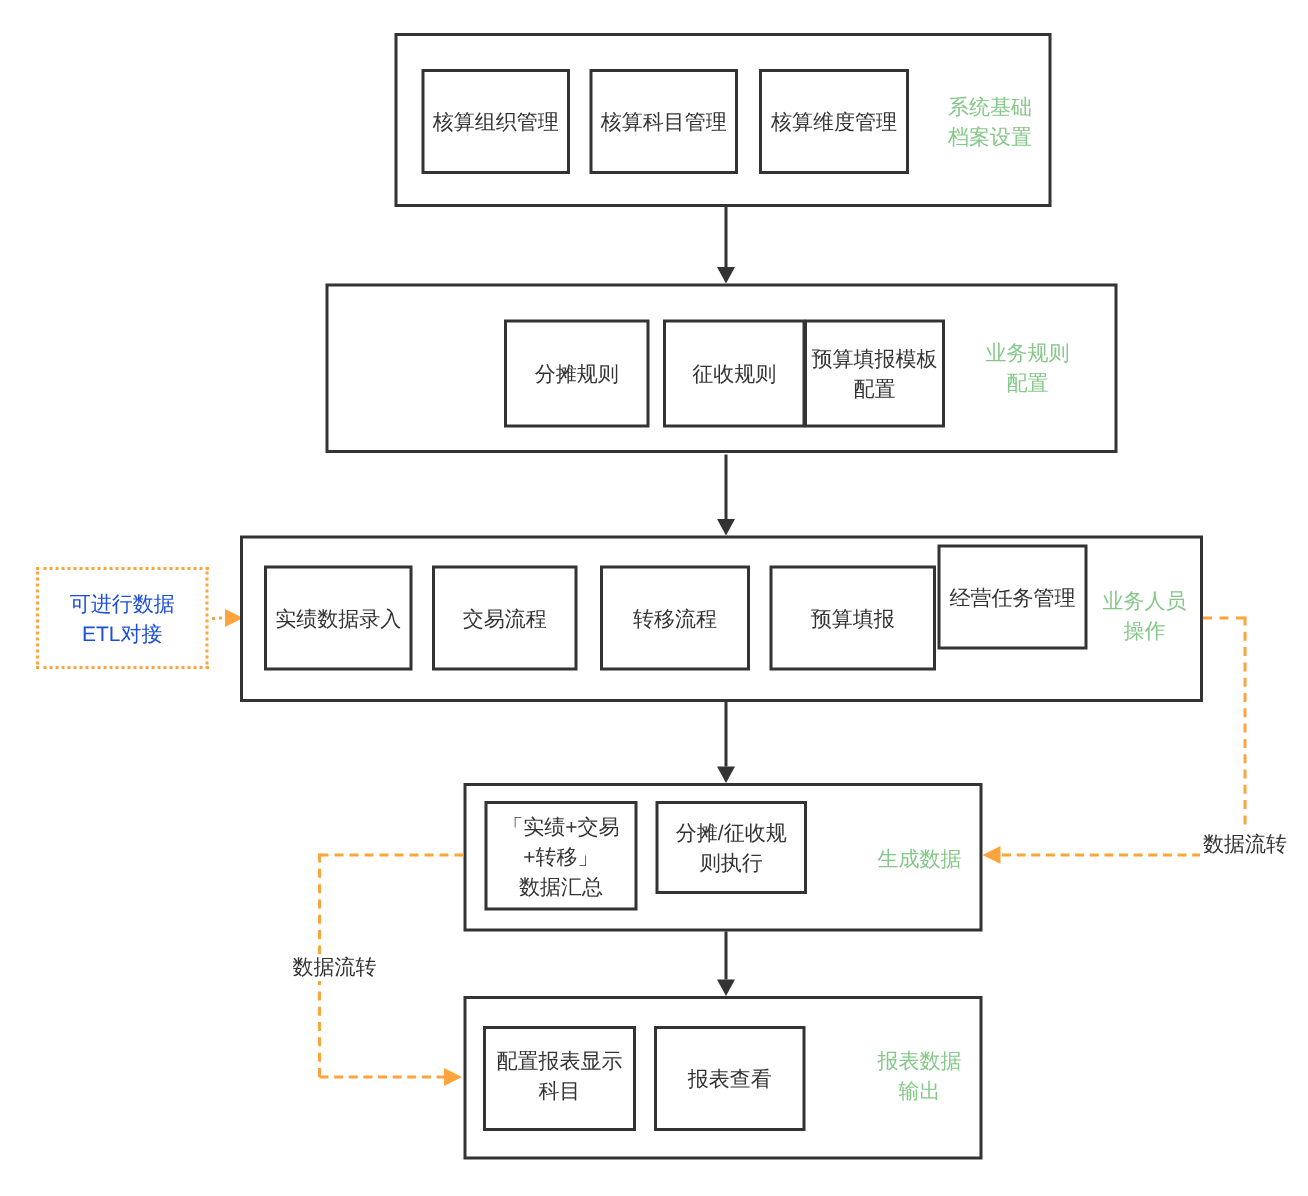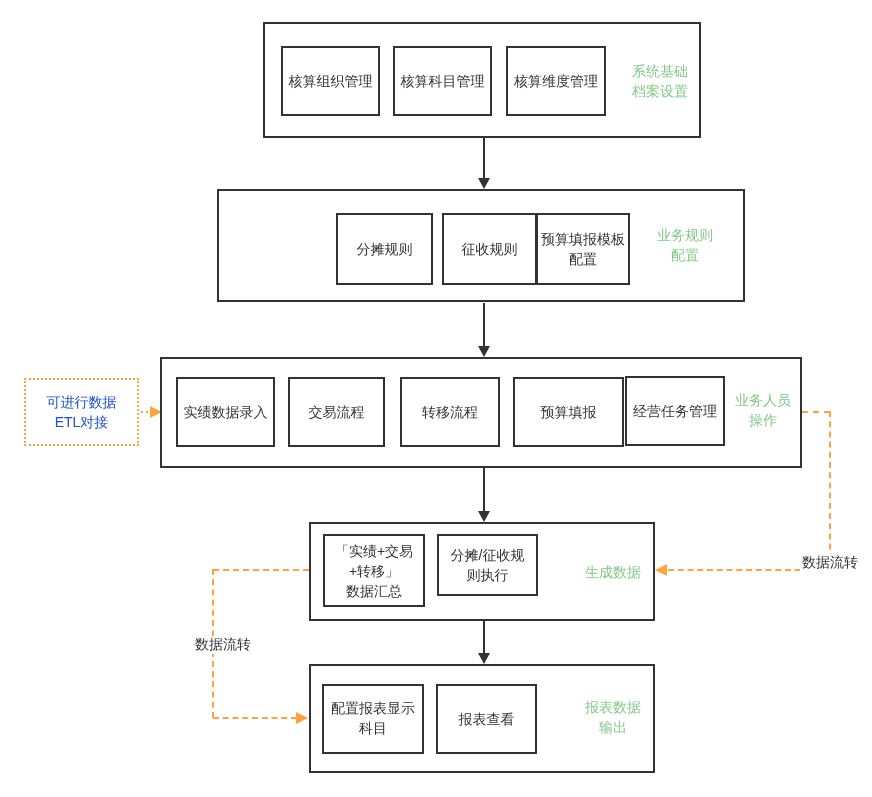--- a/index.html
+++ b/index.html
@@ -57,21 +57,21 @@
   <div class="etl-box">可进行数据
 ETL对接</div>
   <div class="dot-h" style="left:141px;top:411px;width:11px;"></div>
   <div class="head-right" style="left:150px;top:406px;"></div>
 
   <div class="sec" style="left:160px;top:357px;width:642px;height:111px;"></div>
   <div class="node" style="left:176px;top:377px;width:99px;height:70px;">实绩数据录入</div>
   <div class="node" style="left:288px;top:377px;width:97px;height:70px;">交易流程</div>
   <div class="node" style="left:400px;top:377px;width:100px;height:70px;">转移流程</div>
   <div class="node" style="left:513px;top:377px;width:111px;height:70px;">预算填报</div>
-  <div class="node" style="left:625px;top:376px;width:100px;height:70px;">经营任务管理</div>
+  <div class="node" style="left:625px;top:363px;width:100px;height:70px;">经营任务管理</div>
   <div class="sec-label" style="left:723px;top:390px;width:80px;text-align:center;">业务人员
 操作</div>
 
   <div class="vline" style="left:483px;top:468px;height:43px;"></div>
   <div class="head-down" style="left:478px;top:511px;"></div>
 
   <div class="dash-h" style="left:802px;top:411px;width:28px;"></div>
   <div class="dash-v" style="left:829px;top:411px;height:159px;"></div>
   <div class="dash-h" style="left:668px;top:569px;width:162px;"></div>
   <div class="head-left" style="left:655px;top:564px;"></div>

